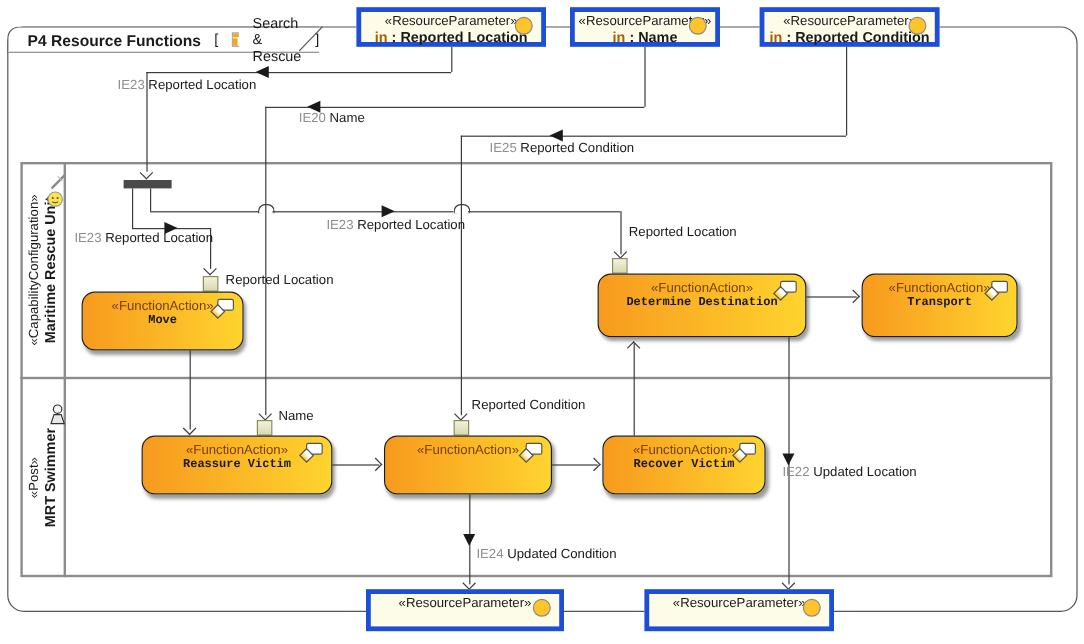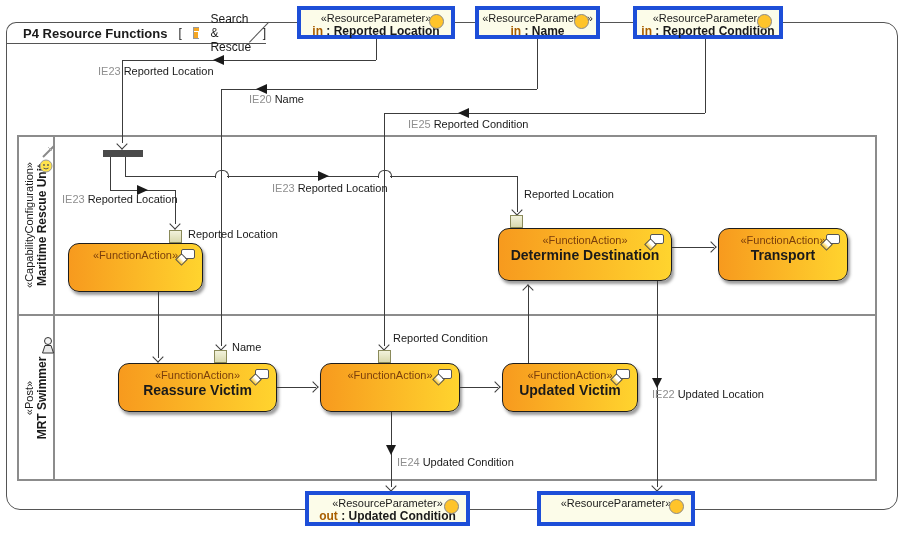--- a/index.html
+++ b/index.html
@@ -27,21 +27,21 @@
   .param .st{font-size:11px;}
   .param .nm{font-size:12px;font-weight:bold;}
   .param .dir{color:#A85E00;}
   .param-circle{position:absolute;right:7px;top:4px;width:13px;height:13px;border-radius:50%;
                 background:#FFC42A;border:1px solid #8a8a8a;}
   
   .action{background:linear-gradient(90deg,#F79A1E 0%,#FFD42E 100%);border:1.5px solid #1d1d1d;
           border-radius:11px;text-align:center;box-sizing:border-box;
           box-shadow:2px 3px 3px rgba(60,60,60,.5);padding-top:5px;}
   .action .st{font-size:11px;color:#7A3E0C;}
-  .action .nm{font-size:14px;font-weight:bold;margin-top:1px;}
+  .action .nm{font-size:10px;font-weight:bold;margin-top:1px;font-family:Liberation Mono, monospace;}
   .rect-ic{position:absolute;right:7px;top:5px;width:12px;height:8px;border:1px solid #555;
            background:#fff;border-radius:2px;}
   .dia-ic{position:absolute;right:16px;top:11px;width:7px;height:7px;border:1px solid #555;
           background:linear-gradient(180deg,#fff 40%,#f7c832);transform:rotate(45deg);}
   .pin{background:linear-gradient(180deg,#F2F2DC,#D9D9AE);border:1px solid #8A8A5A;
        width:13px;height:13px;box-sizing:border-box;}
   #fork{left:103px;top:150px;width:40px;height:7px;background:#4A4A4A;}
   
   .eh{height:0;border-top:1px solid #3C3C3C;}
   .ev{width:0;border-left:1px solid #3C3C3C;}
@@ -195,35 +195,35 @@
     <div class="nm"><span class="dir">in</span> <span>: Name</span></div>
     <div class="param-circle"></div>
   </div>
   <div class="abs param" style="left:633px;top:6px;width:150px;height:33px;">
     <div class="st">«ResourceParameter»</div>
     <div class="nm"><span class="dir">in</span> <span>: Reported Condition</span></div>
     <div class="param-circle"></div>
   </div>
   <div class="abs param" style="left:305px;top:491px;width:165px;height:35px;">
     <div class="st">«ResourceParameter»</div>
-    <div class="nm"><span class="dir">out</span> <span>: Updated Condition</span></div>
     <div class="param-circle"></div>
   </div>
   <div class="abs param" style="left:537px;top:491px;width:158px;height:35px;">
     <div class="st">«ResourceParameter»</div>
     <div class="param-circle"></div>
   </div>
 
   <div class="abs pin" style="left:169px;top:230px;"></div>
   <div class="abs pin" style="left:510px;top:215px;"></div>
   <div class="abs pin" style="left:214px;top:350px;"></div>
   <div class="abs pin" style="left:378px;top:350px;"></div>
 
   <div class="abs action" style="left:68px;top:243px;width:135px;height:49px;">
     <div class="st">«FunctionAction»</div>
+    <div class="nm">Move</div>
     <div class="rect-ic"></div>
     <div class="dia-ic"></div>
   </div>
   <div class="abs action" style="left:498px;top:228px;width:174px;height:53px;">
     <div class="st">«FunctionAction»</div>
     <div class="nm">Determine Destination</div>
     <div class="rect-ic"></div>
     <div class="dia-ic"></div>
   </div>
   <div class="abs action" style="left:718px;top:228px;width:130px;height:53px;">
@@ -238,18 +238,18 @@
     <div class="rect-ic"></div>
     <div class="dia-ic"></div>
   </div>
   <div class="abs action" style="left:320px;top:363px;width:140px;height:49px;">
     <div class="st">«FunctionAction»</div>
     <div class="rect-ic"></div>
     <div class="dia-ic"></div>
   </div>
   <div class="abs action" style="left:502px;top:363px;width:136px;height:49px;">
     <div class="st">«FunctionAction»</div>
-    <div class="nm">Updated Victim</div>
+    <div class="nm">Recover Victim</div>
     <div class="rect-ic"></div>
     <div class="dia-ic"></div>
   </div>
 
 </div>
 
 </body></html>

